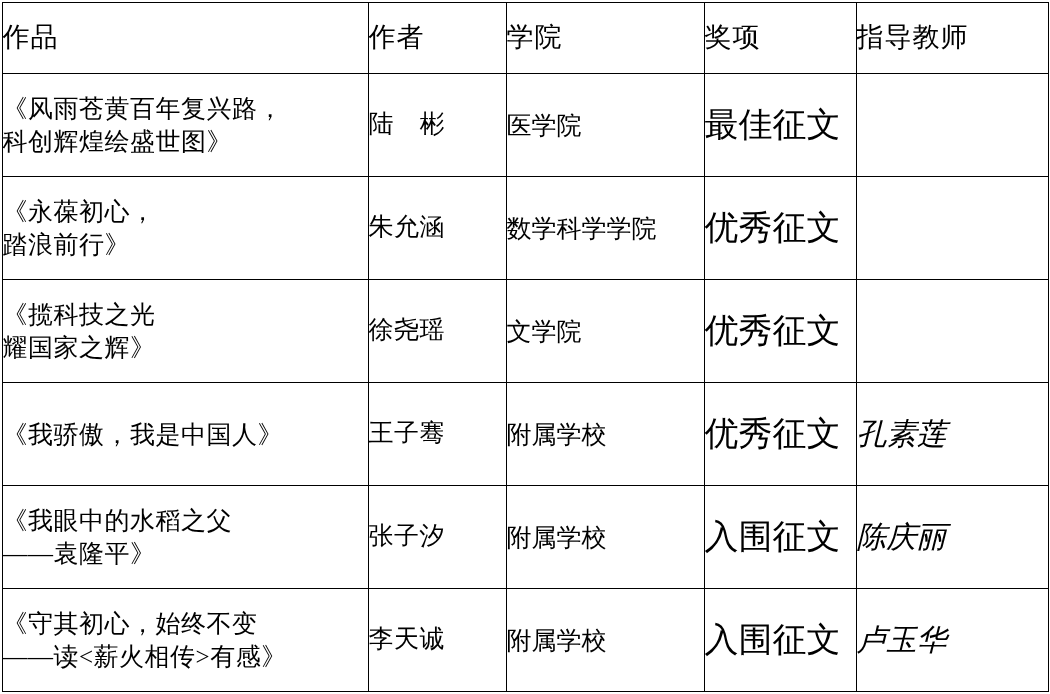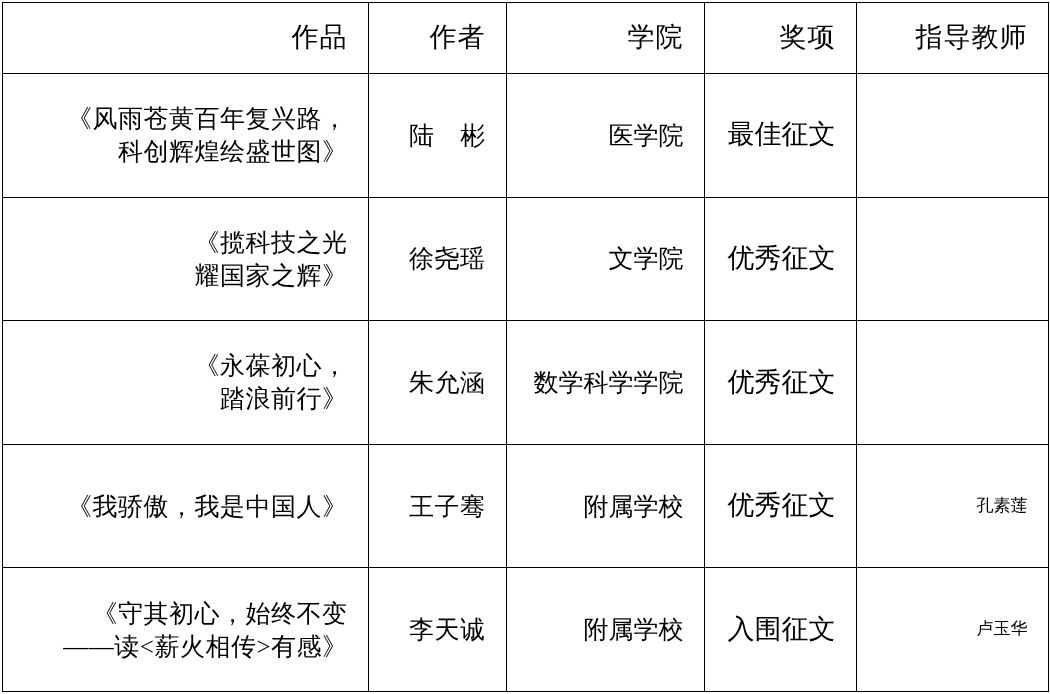--- a/index.html
+++ b/index.html
@@ -24,24 +24,24 @@
   }
   table.award-table {
     border-collapse: collapse;
     width: 1046px;
     margin: 2px;
     table-layout: fixed;
   }
   table.award-table td,
   table.award-table th {
     border: 1px solid #000000;
-    text-align: right;
+    text-align: left;
     vertical-align: middle;
     font-weight: normal;
-    padding: 2px 20px;
+    padding: 2px 0;
     line-height: 1.32;
   }
   
   col.c-title  { width: 366px; }
   col.c-author { width: 138px; }
   col.c-college{ width: 198px; }
   col.c-award  { width: 152px; }
   col.c-mentor { width: 192px; }
 
   thead td {
@@ -53,30 +53,32 @@
     height: 68px;
     font-size: 25px;
   }
   tbody td.title-cell {
     font-size: 25px;
     white-space: pre-line;
     letter-spacing: 0.5px;
   }
   tbody td.author-cell {
     letter-spacing: 0.5px;
+    font-family: Liberation Mono, monospace;
   }
   tbody td.college-cell {
     white-space: pre-line;
     font-size: 25px;
   }
   tbody td.award-cell {
-    font-size: 27px;
+    font-size: 34px;
   }
   tbody td.mentor-cell {
-    font-size: 17px;
+    font-size: 30px;
+    font-style: italic;
   }
 </style>
 </head>
 <body>
 
 <div class="sheet">
   <table class="award-table">
     <colgroup>
       <col class="c-title">
       <col class="c-author">
@@ -96,41 +98,49 @@
     <tbody>
       <tr>
         <td class="title-cell">《风雨苍黄百年复兴路，
 科创辉煌绘盛世图》</td>
         <td class="author-cell">陆　彬</td>
         <td class="college-cell">医学院</td>
         <td class="award-cell">最佳征文</td>
         <td class="mentor-cell"></td>
       </tr>
       <tr>
+        <td class="title-cell">《永葆初心，
+踏浪前行》</td>
+        <td class="author-cell">朱允涵</td>
+        <td class="college-cell">数学科学学院</td>
+        <td class="award-cell">优秀征文</td>
+        <td class="mentor-cell"></td>
+      </tr>
+      <tr>
         <td class="title-cell">《揽科技之光
 耀国家之辉》</td>
         <td class="author-cell">徐尧瑶</td>
         <td class="college-cell">文学院</td>
-        <td class="award-cell">优秀征文</td>
-        <td class="mentor-cell"></td>
-      </tr>
-      <tr>
-        <td class="title-cell">《永葆初心，
-踏浪前行》</td>
-        <td class="author-cell">朱允涵</td>
-        <td class="college-cell">数学科学学院</td>
         <td class="award-cell">优秀征文</td>
         <td class="mentor-cell"></td>
       </tr>
       <tr>
         <td class="title-cell">《我骄傲，我是中国人》</td>
         <td class="author-cell">王子骞</td>
         <td class="college-cell">附属学校</td>
         <td class="award-cell">优秀征文</td>
         <td class="mentor-cell">孔素莲</td>
+      </tr>
+      <tr>
+        <td class="title-cell">《我眼中的水稻之父
+——袁隆平》</td>
+        <td class="author-cell">张子汐</td>
+        <td class="college-cell">附属学校</td>
+        <td class="award-cell">入围征文</td>
+        <td class="mentor-cell">陈庆丽</td>
       </tr>
       <tr>
         <td class="title-cell">《守其初心，始终不变
 ——读&lt;薪火相传&gt;有感》</td>
         <td class="author-cell">李天诚</td>
         <td class="college-cell">附属学校</td>
         <td class="award-cell">入围征文</td>
         <td class="mentor-cell">卢玉华</td>
       </tr>
     </tbody>

